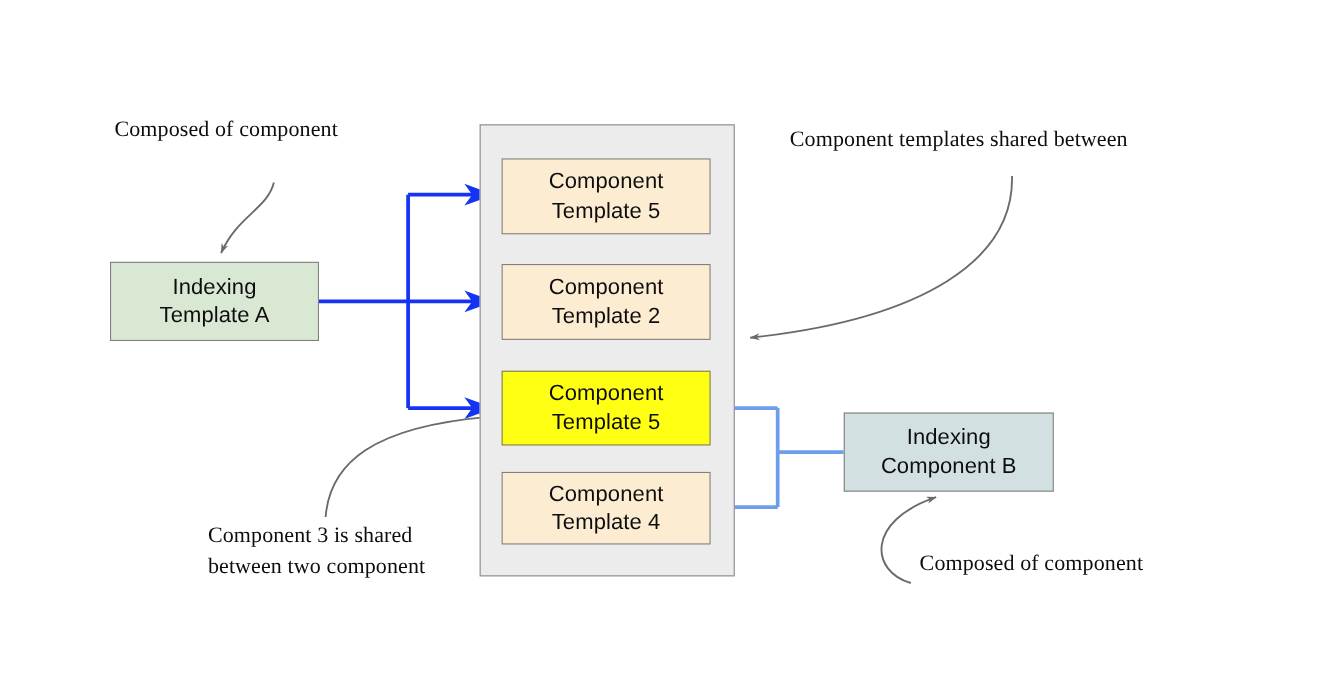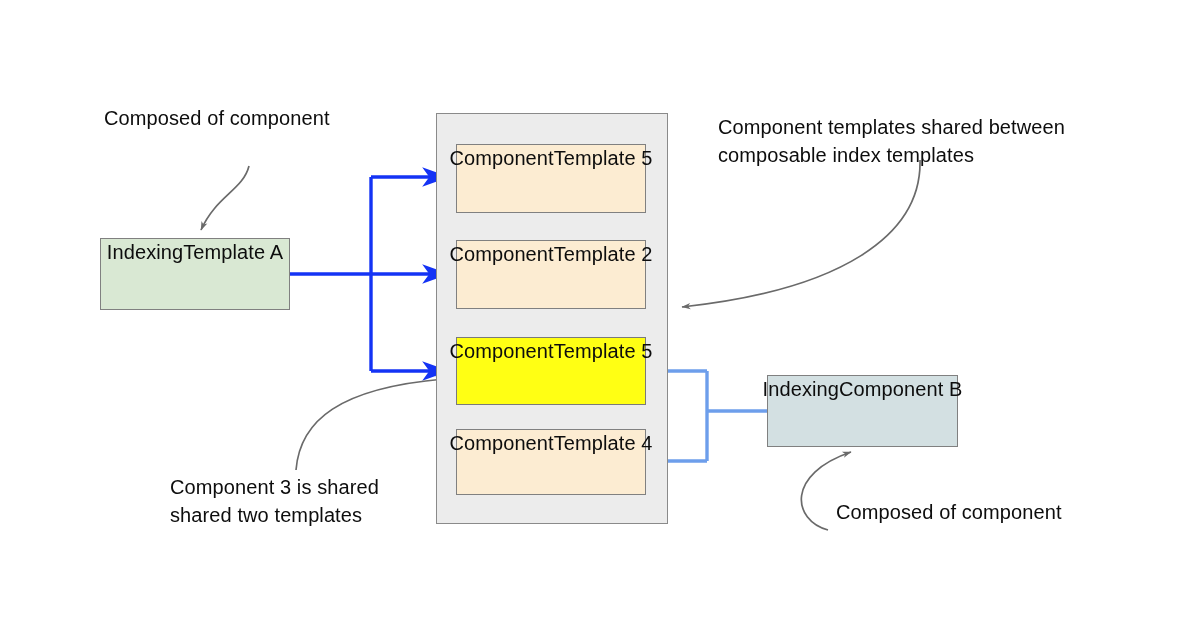--- a/index.html
+++ b/index.html
@@ -11,21 +11,21 @@
     overflow:hidden;
     position:relative;
   }
   #diagram{position:absolute;left:0;top:0;width:1200px;height:628px;}
 
   .box{
     position:absolute;
     box-sizing:border-box;
     border:1.6px solid #808080;
     display:flex;
-    flex-direction:row;
+    flex-direction:column;
     justify-content:center;
     font-size:20px;
     color:#0d0d0d;
     line-height:1.32;
     text-align:center;
     letter-spacing:.1px;
   }
   .box span{display:block;white-space:nowrap;}
 
   .panel{
@@ -39,20 +39,21 @@
   .idx-a{background:#d9e8d3;}
   .idx-b{background:#d3e0e2;}
 
   .caption{
     position:absolute;
     font-size:20px;
     color:#0d0d0d;
     line-height:1.42;
     white-space:nowrap;
     letter-spacing:.1px;
+    font-family:Liberation Serif, serif;
   }
   .caption span{display:block;}
 
   svg.lines{position:absolute;left:0;top:0;width:1200px;height:628px;pointer-events:none;}
 </style>
 </head>
 <body>
 
 <div id="diagram">
 
@@ -124,25 +125,24 @@
     <span>Indexing</span>
     <span>Component B</span>
   </div>
 
   <div class="caption" style="left:104px;top:104px;">
     <span>Composed of component</span>
   </div>
 
   <div class="caption" style="left:718px;top:113px;">
     <span>Component templates shared between</span>
-    <span>composable index templates</span>
   </div>
 
-  <div class="caption" style="left:170px;top:473px;">
+  <div class="caption" style="left:189px;top:473px;">
     <span>Component 3 is shared</span>
-    <span>shared two templates</span>
+    <span>between two component</span>
   </div>
 
   <div class="caption" style="left:836px;top:498px;">
     <span>Composed of component</span>
   </div>
 
 </div>
 
 </body></html>

